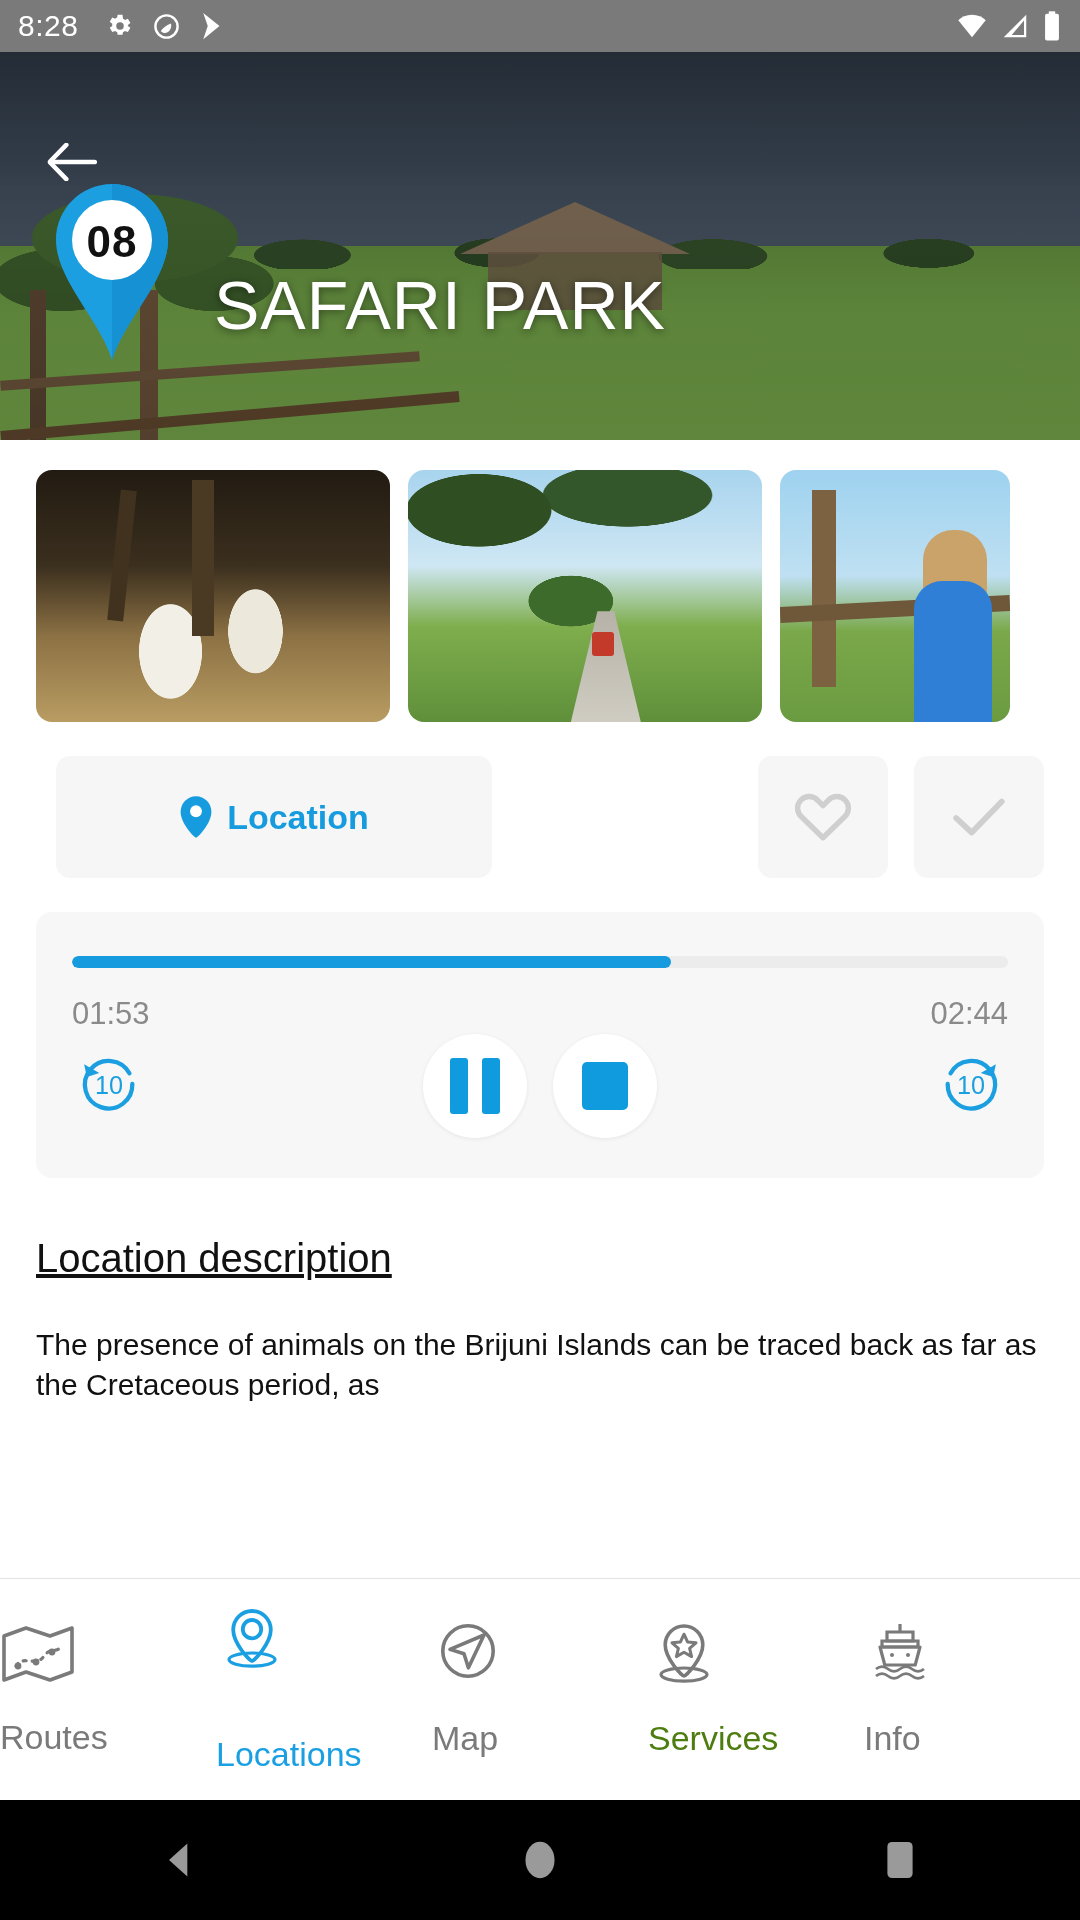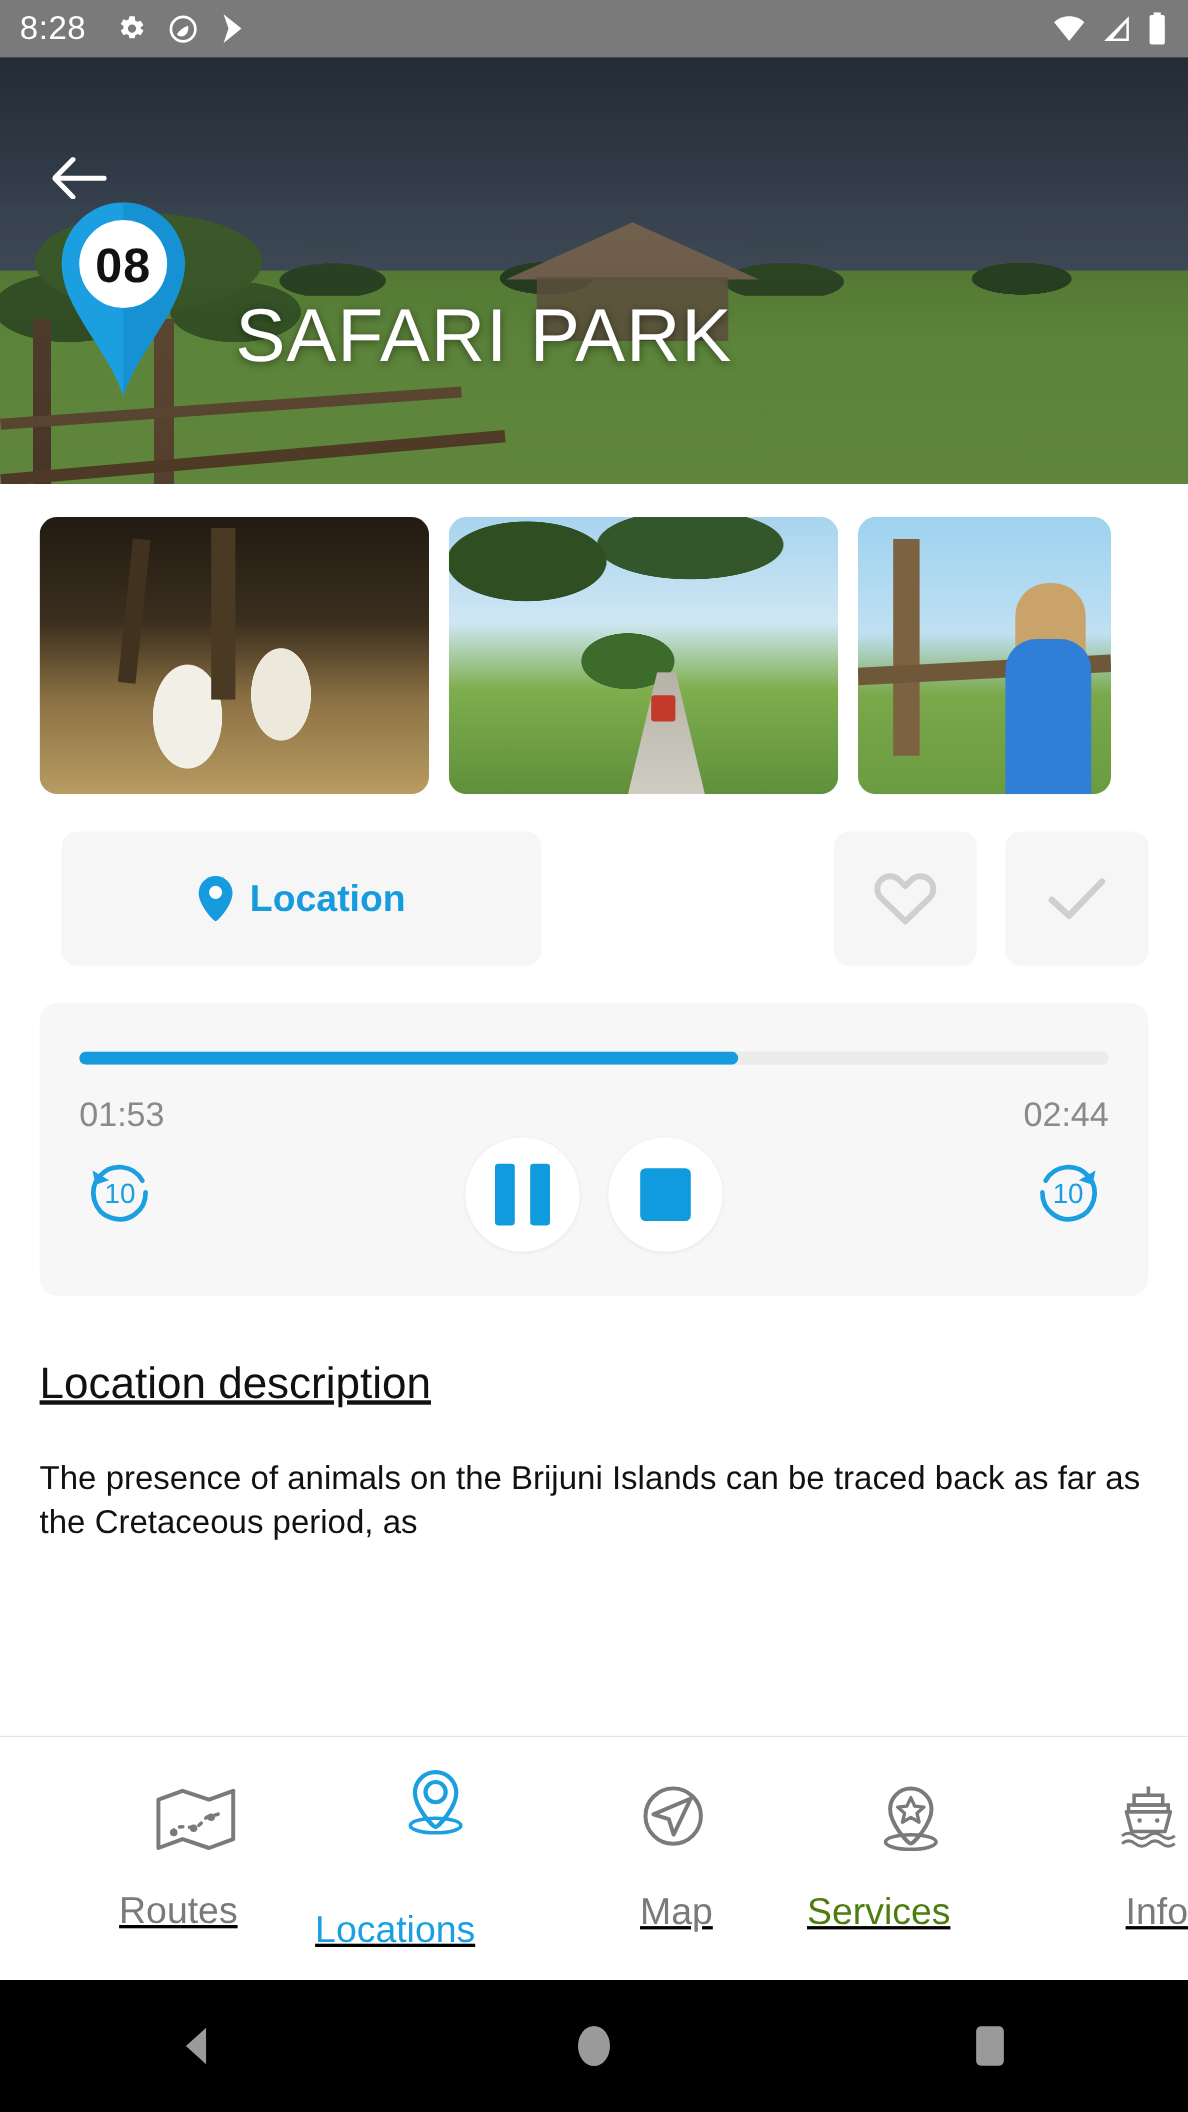--- a/index.html
+++ b/index.html
@@ -172,21 +172,21 @@
   .desc-title { font-size: 40px; color:#111; font-weight:400;text-decoration:underline; }
   .desc-body { margin-top: 44px; font-size: 30px; line-height: 1.32; color:#111; }
 
   
   .bottomnav {
     position:absolute; left:0; bottom:120px; width:100%; height:222px;
     background:#fff; border-top:1px solid #e3e3e3;
     display:flex; align-items:center; z-index: 30;
   }
   .navitem {
-    flex:1 1 0; display:flex; flex-direction:column; align-items:flex-end; gap:32px; cursor:pointer;text-decoration:underline;
+    flex:1 1 0; display:flex; flex-direction:column; align-items:flex-start; gap:32px; cursor:pointer;
   }
   .navlabel { font-size: 34px; color:#7a7a7a; }
   .navitem.active .navlabel { color:#1aa0e2;margin-top:31px; }
 
   
   .androidnav {
     position:absolute; left:0; bottom:0; width:100%; height:120px; background:#000;
     display:flex; align-items:center; justify-content:space-around; z-index:40;
   }
   .an-btn { width: 120px; height: 120px; display:flex; align-items:center; justify-content:center; cursor:pointer; }

